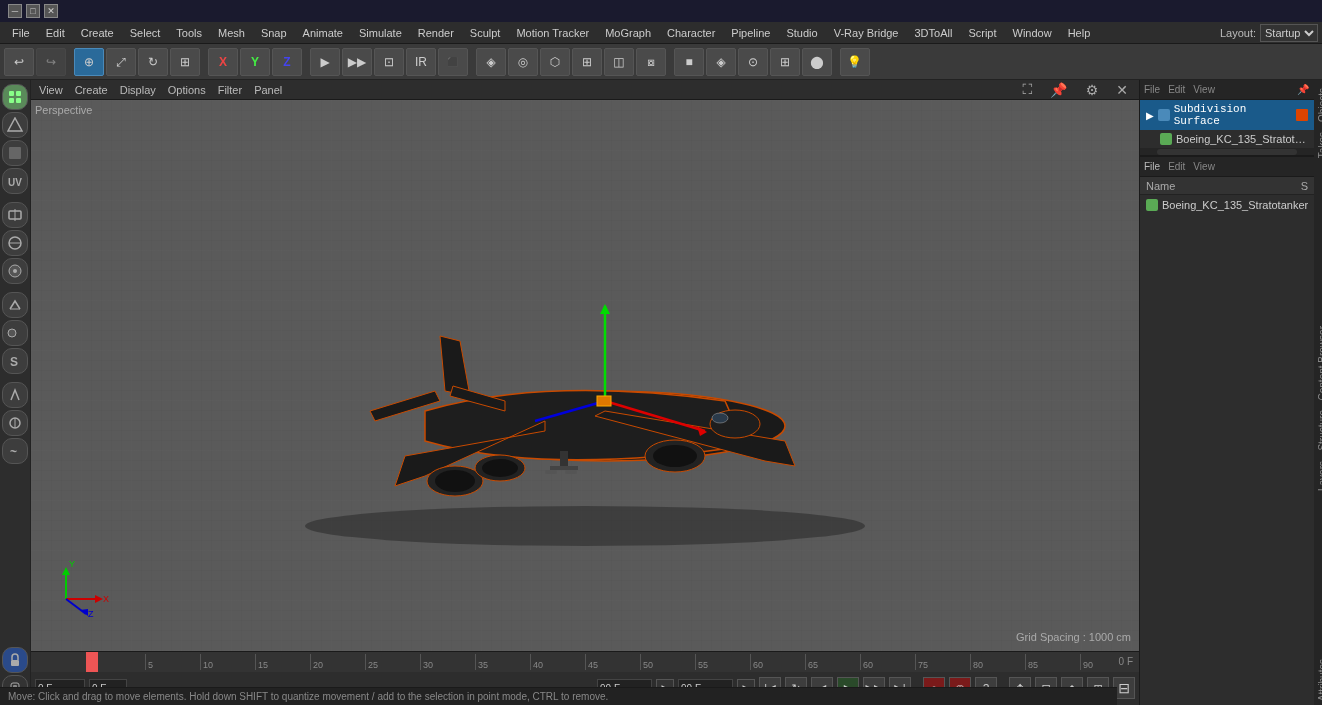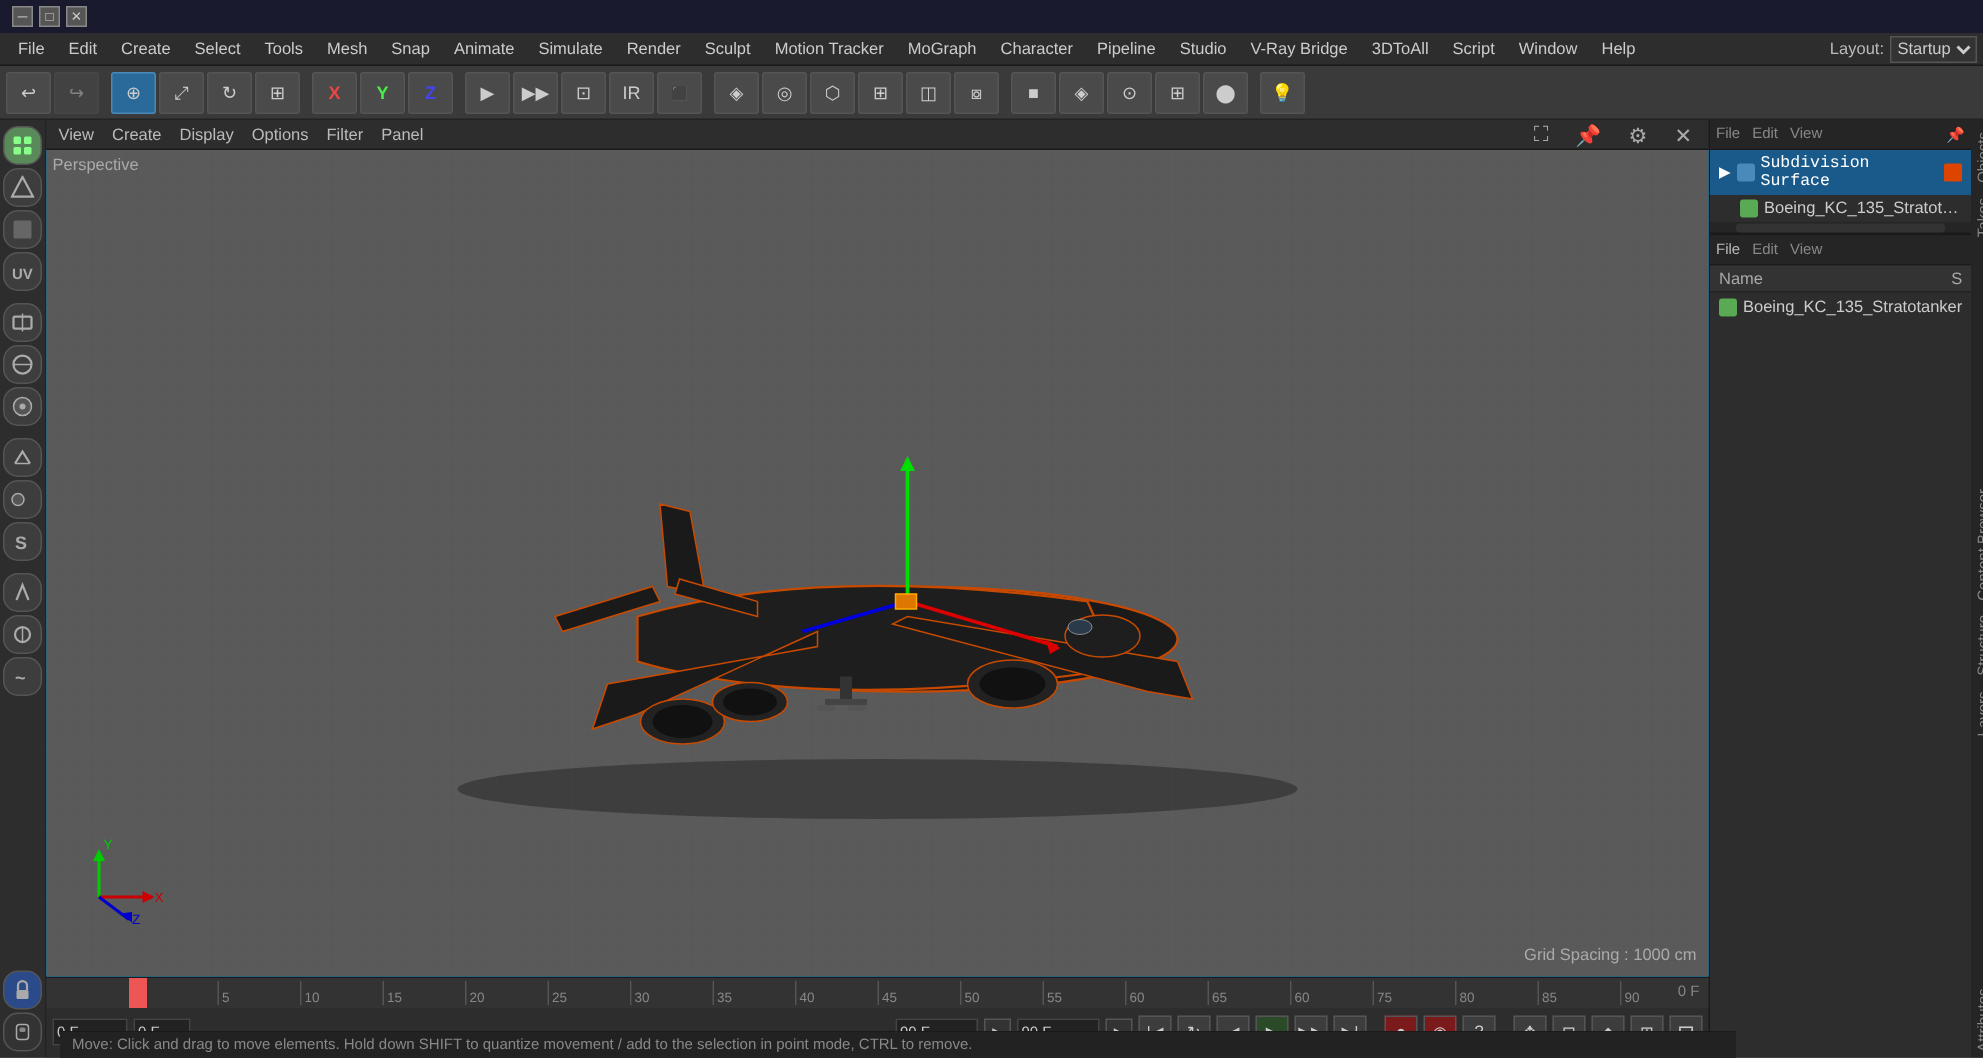--- a/index.html
+++ b/index.html
@@ -111,21 +111,21 @@
       align-items: center;
       padding: 0 8px;
       gap: 12px;
       border-bottom: 1px solid #1a1a1a;
     }
     .vp-menu { font-size: 11px; color: #bbb; cursor: pointer; }
 
     
     #viewport {
       flex: 1;
-      background: #0ea5e9;
+      background: #f9a8d4;
       position: relative;
       overflow: hidden;
     }
 
     
     #viewport-canvas {
       width: 100%; height: 100%;
       background:
         linear-gradient(rgba(100,100,100,0.3) 1px, transparent 1px),
         linear-gradient(90deg, rgba(100,100,100,0.3) 1px, transparent 1px),
@@ -257,21 +257,20 @@
       background: #222;
       display: flex;
       align-items: center;
       padding: 0 8px;
       font-size: 10px;
       color: #888;
       border-top: 1px solid #1a1a1a;
       position: fixed;
       bottom: 0;
       width: 1117px;
-      margin-left: 40px;
     }
 
     
     #right-vert-tabs {
       width: 16px;
       background: #252525;
       display: flex;
       flex-direction: column;
       align-items: center;
       padding-top: 4px;

